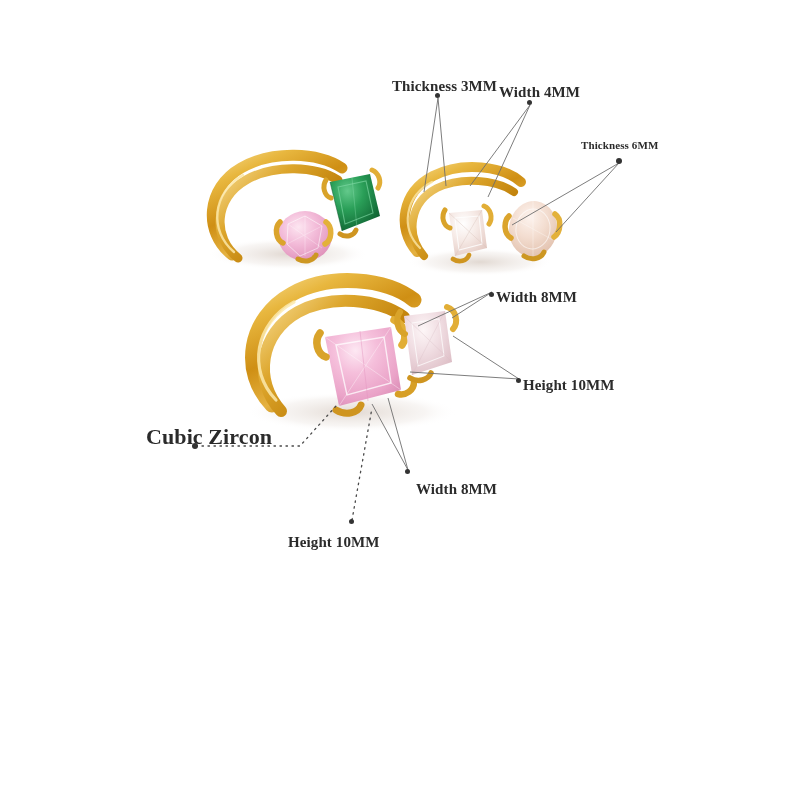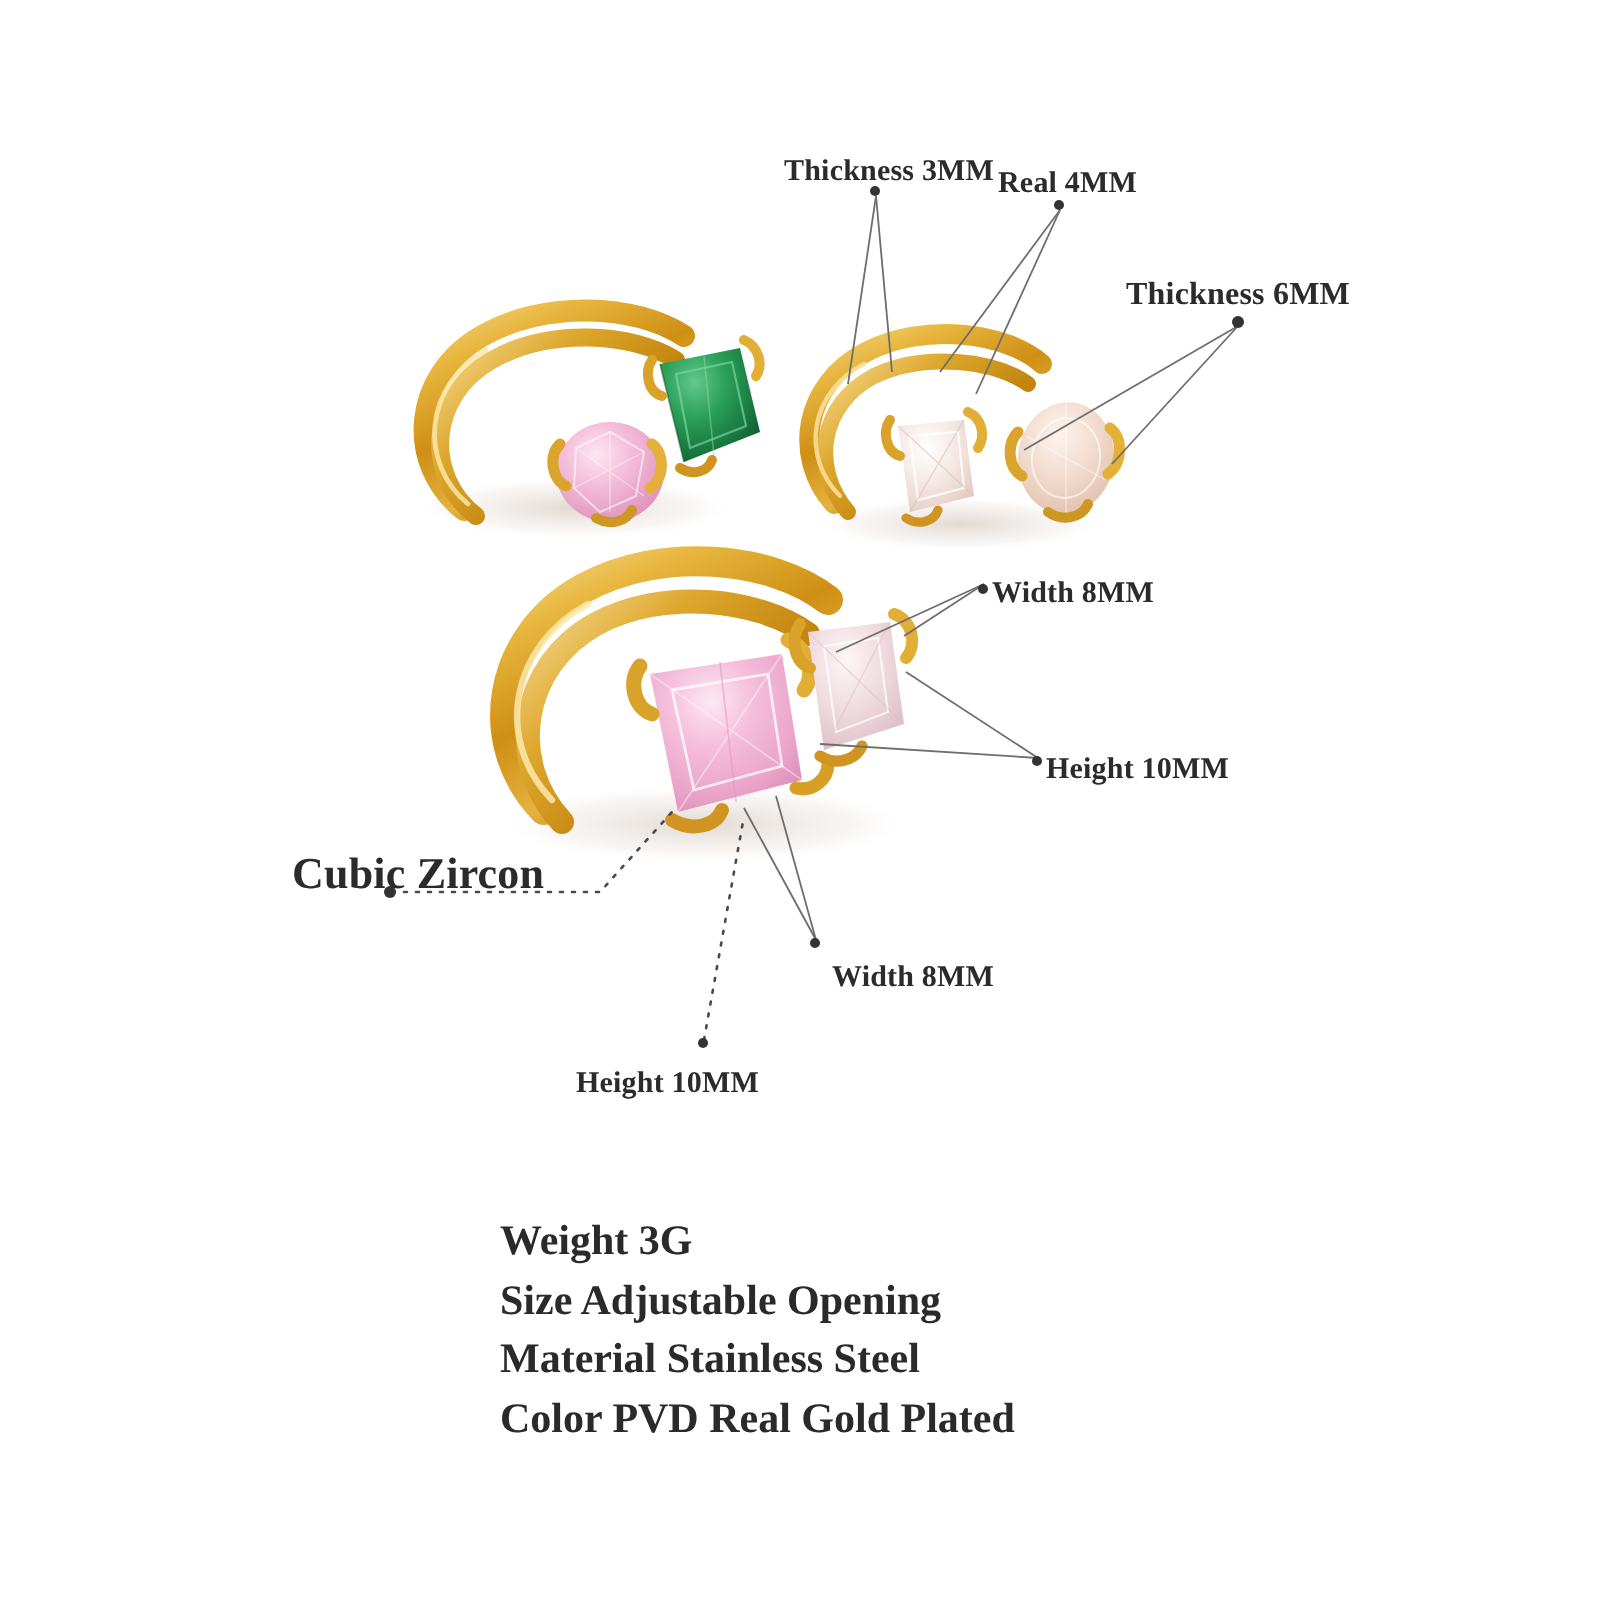--- a/index.html
+++ b/index.html
@@ -20,21 +20,21 @@
   
   .anno {
     position: absolute;
     font-family: "Liberation Serif", "DejaVu Serif", serif;
     font-weight: bold;
     color: #2b2b2b;
     white-space: nowrap;
     letter-spacing: 0.1px;
   }
   .anno-sm { font-size: 15px; }
-  .anno-md { font-size: 16px; }
+  .anno-md { font-size: 11px; margin-left: 18px; }
   .anno-lg { font-size: 22px; }
 
   
   .dot {
     position: absolute;
     border-radius: 50%;
     background: #333333;
   }
   .dot-m { width: 5px; height: 5px; }
   .dot-l { width: 6px; height: 6px; }
@@ -244,35 +244,29 @@
     <span class="dot dot-m" style="left:489px; top:292px;"></span>
     <span class="dot dot-m" style="left:516px; top:378px;"></span>
     <span class="dot dot-l" style="left:192px; top:443px;"></span>
     <span class="dot dot-m" style="left:405px; top:469px;"></span>
     <span class="dot dot-m" style="left:349px; top:519px;"></span>
   </div>
 
   <div>
     <div class="anno anno-sm" style="left:392px; top:78px;">Thickness 3MM</div>
 
-    <div class="anno anno-sm" style="left:499px; top:84px;">Real 4MM</div>
+    <div class="anno anno-sm" style="left:499px; top:84px;">Width 4MM</div>
 
     <div class="anno anno-md" style="left:563px; top:139px;">Thickness 6MM</div>
 
     <div class="anno anno-sm" style="left:496px; top:289px;">Width 8MM</div>
 
     <div class="anno anno-sm" style="left:523px; top:377px;">Height 10MM</div>
 
     <div class="anno anno-lg" style="left:146px; top:424px;">Cubic Zircon</div>
 
     <div class="anno anno-sm" style="left:416px; top:481px;">Width 8MM</div>
 
     <div class="anno anno-sm" style="left:288px; top:534px;">Height 10MM</div>
   </div>
 
-  <div id="spec-block">
-    <div>Weight 3G</div>
-    <div>Size Adjustable Opening</div>
-    <div>Material Stainless Steel</div>
-    <div>Color PVD Real Gold Plated</div>
-  </div>
 
 </div>
 
 </body></html>

